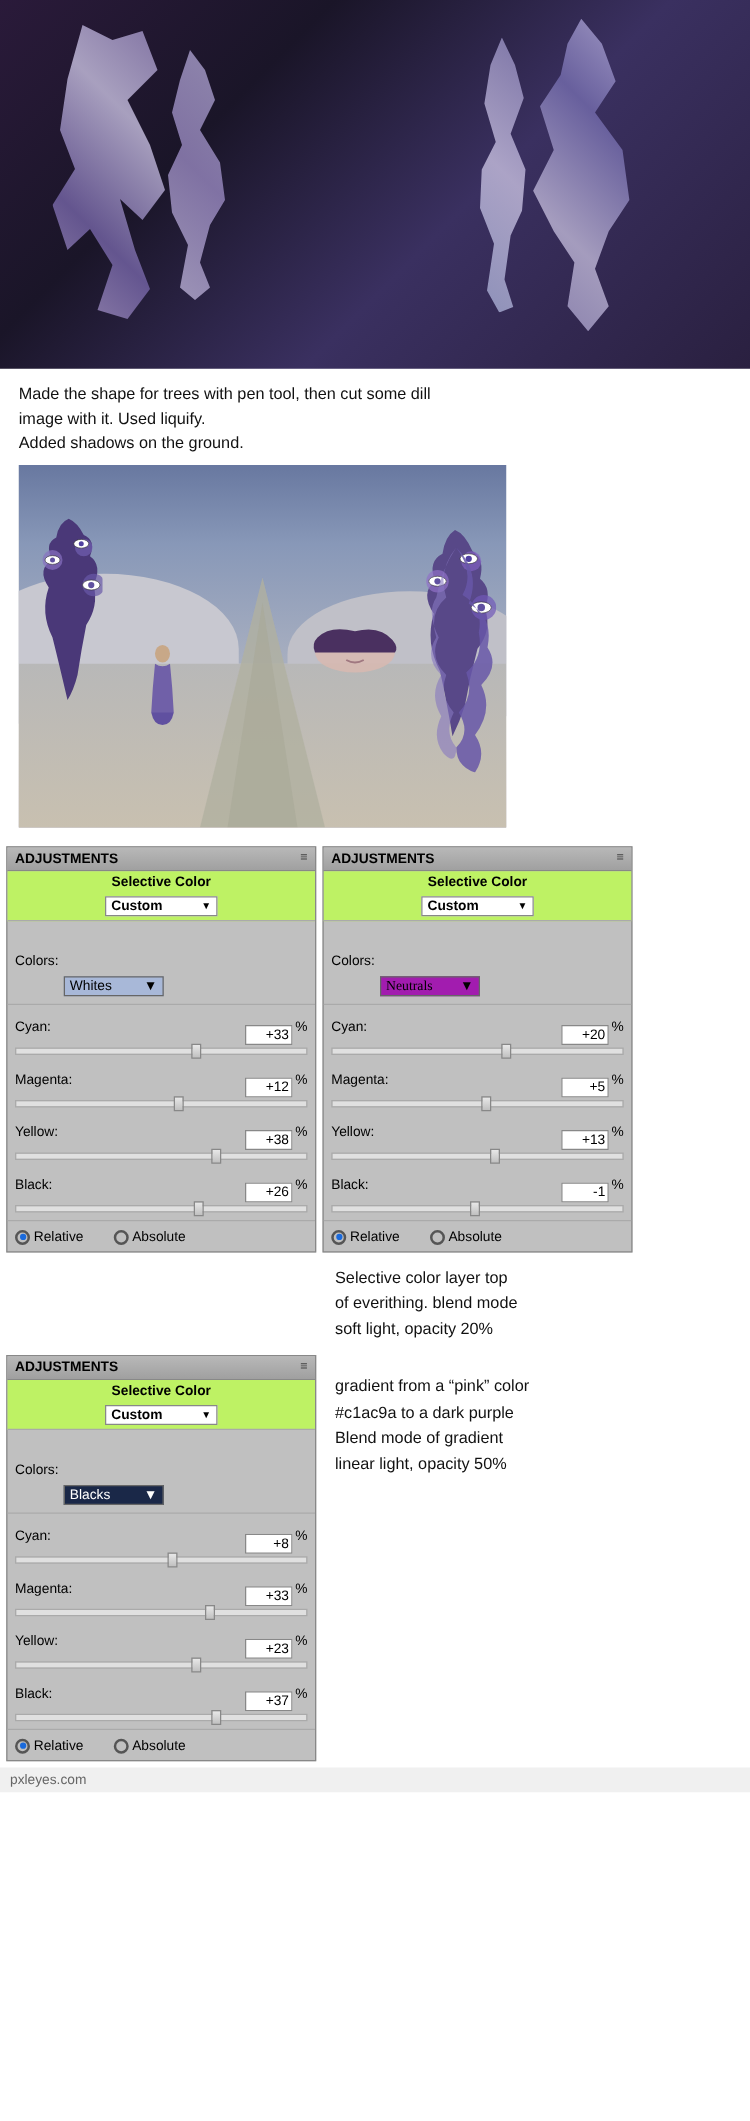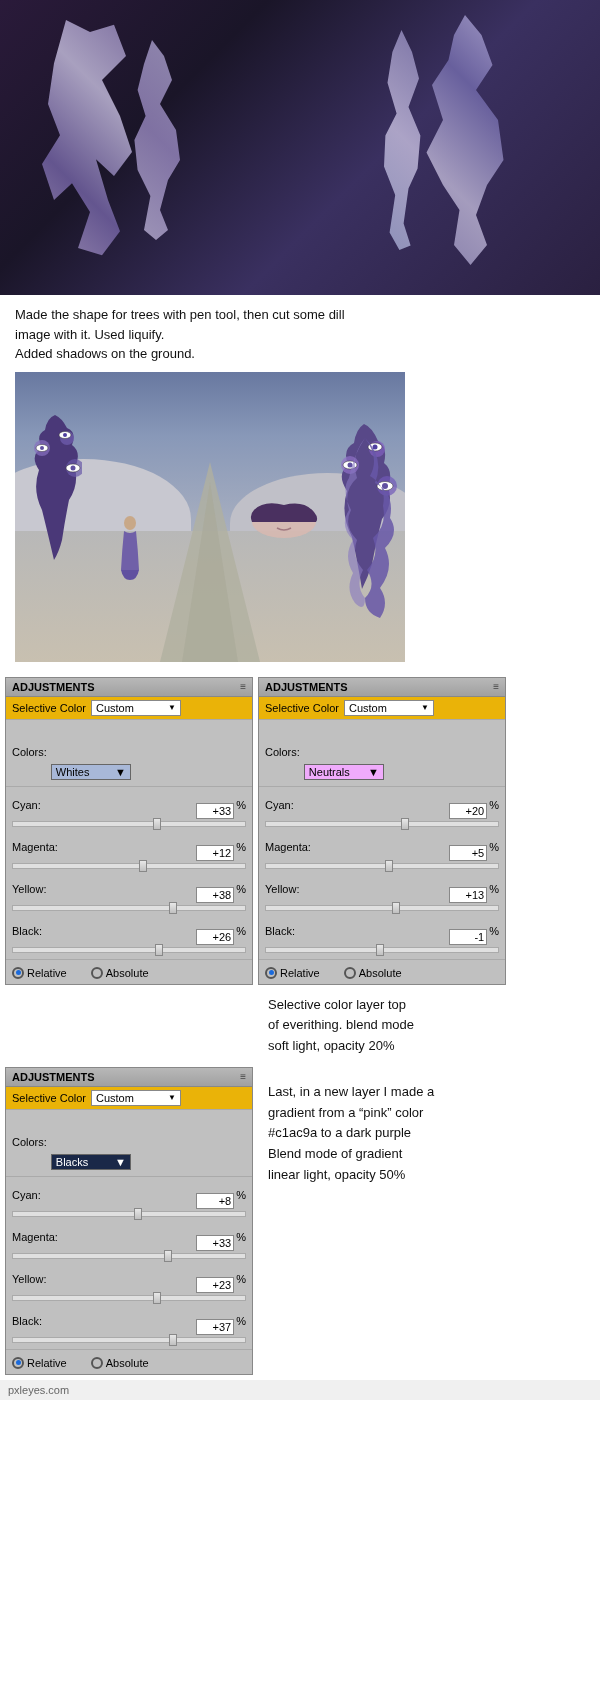--- a/index.html
+++ b/index.html
@@ -89,28 +89,29 @@
     }
     .adj-header-title {
       font-weight: bold;
       font-size: 11px;
     }
     .adj-header-icon {
       font-size: 10px;
       color: #444;
     }
     .adj-subheader {
-      background: #eab308;
+      background: #bef264;
       padding: 3px 6px;
       display: flex;
       align-items: center;
       gap: 5px;
       border-bottom: 1px solid #aaa;
-      font-weight: normal;
-      font-size: 11px;
+      font-weight: bold;
+      font-size: 11px;
+      flex-direction: column;
     }
     .adj-dropdown {
       display: inline-flex;
       align-items: center;
       background: white;
       border: 1px solid #888;
       padding: 1px 4px;
       font-size: 11px;
       min-width: 90px;
       justify-content: space-between;
@@ -130,21 +131,21 @@
       display: inline-flex;
       align-items: center;
       padding: 1px 4px;
       border: 1px solid #666;
       font-size: 11px;
       min-width: 80px;
       justify-content: space-between;
       margin-top: 40px;
     }
     .colors-dropdown.whites { background: #a8b8d8; }
-    .colors-dropdown.neutrals { background: #f0abfc; }
+    .colors-dropdown.neutrals { background: #a21caf; font-family: Liberation Serif, serif; }
     .colors-dropdown.blacks { background: #1a2848; color: white; }
     .adj-slider-row {
       padding: 2px 6px;
     }
     .slider-label-row {
       display: flex;
       justify-content: space-between;
       align-items: center;
       font-size: 11px;
     }
@@ -584,21 +585,20 @@
       </div>
       <div class="radio-item">
         <div class="radio-circle"></div>
         <span>Absolute</span>
       </div>
     </div>
   </div>
 
   <div class="right-text" style="padding-top:5px;">
     <div style="height:10px;"></div>
-    <div>Last, in a new layer I made a</div>
     <div>gradient from a “pink” color</div>
     <div>#c1ac9a to a dark purple</div>
     <div>Blend mode of gradient</div>
     <div>linear light, opacity 50%</div>
   </div>
 </div>
 
 <div class="watermark">
   <span>pxleyes.com</span>
 </div>

